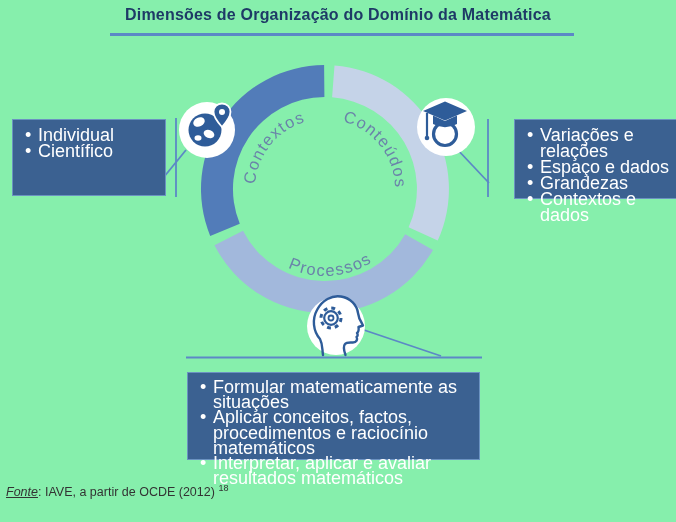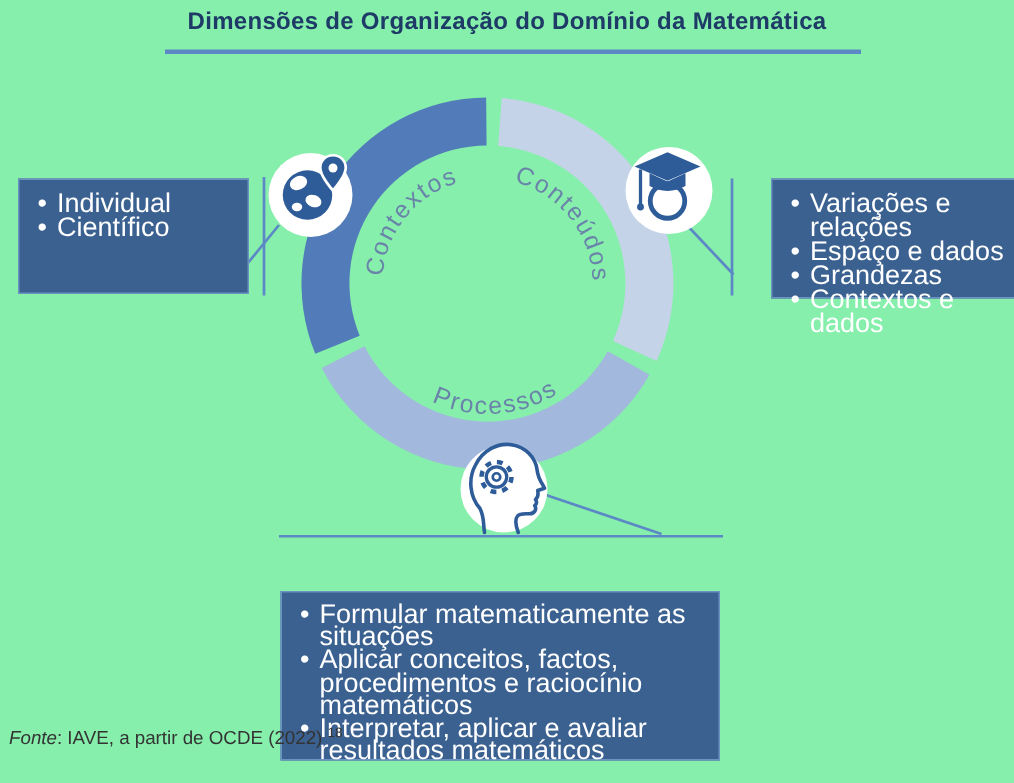--- a/index.html
+++ b/index.html
@@ -14,25 +14,25 @@
   .connector{stroke:#5C88C6;stroke-width:1.8;fill:none;}
   .icon-dark{fill:#2E5C99;}
   .icon-stroke{stroke:#2E5C99;fill:none;}
   .info-box{position:absolute;background:#3B6191;border:1.5px solid #6B92C1;
             color:#fff;box-sizing:border-box;}
   .info-box ul{margin:0;padding:7px 6px 6px 10px;list-style:none;}
   .info-box li{position:relative;padding-left:15px;font-size:18px;line-height:16px;}
   .info-box li::before{content:"\2022";position:absolute;left:2px;}
   .box-contextos{left:12px;top:119px;width:154px;height:77px;}
   .box-conteudos{left:514px;top:119px;width:172px;height:80px;}
-  .box-processos{left:187px;top:394px;width:293px;height:113px;}
+  .box-processos{left:187px;top:372px;width:293px;height:88px;}
   .box-processos li{line-height:15.2px;}
   .caption{position:absolute;left:6px;top:480px;font-size:12.5px;color:#333;line-height:16px;}
   .fig-label{color:#3F6BB4;font-weight:bold;}
-  .fonte{font-style:italic;}
+  .fonte{font-style:italic;text-decoration:underline;}
   .caption sup{font-size:9px;text-align:center;}
 </style>
 </head>
 <body>
 
 <div class="page">
 
   <div class="title">Dimensões de Organização do Domínio da Matemática</div>
   <div class="title-underline"></div>
 
@@ -106,18 +106,18 @@
   <div class="info-box box-processos">
     <ul>
         <li>Formular matematicamente as situações</li>
         <li>Aplicar conceitos, factos, procedimentos e raciocínio matemáticos</li>
         <li>Interpretar, aplicar e avaliar resultados matemáticos</li>
       </ul>
   </div>
 
   <div class="caption">
     <div>
-      <span class="fonte">Fonte</span><span>: IAVE, a partir de OCDE (2022)</span>
+      <span class="fonte">Fonte</span><span>: IAVE, a partir de OCDE (2012)</span>
       <sup>18</sup>
     </div>
   </div>
 
 </div>
 
 </body></html>

